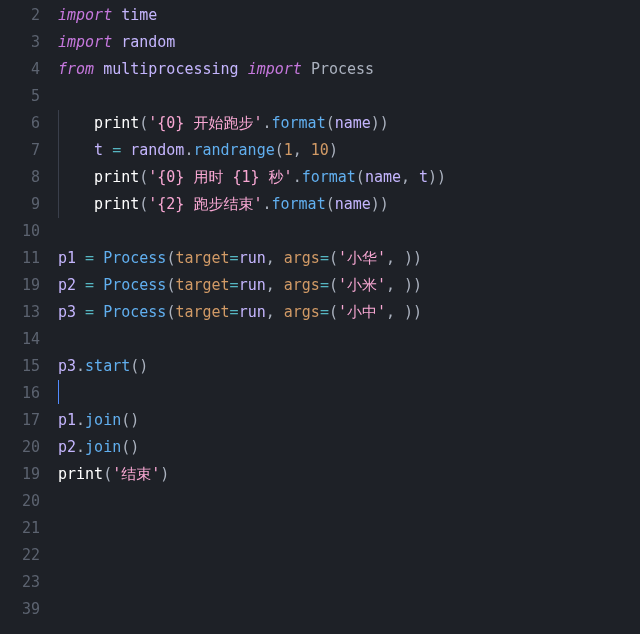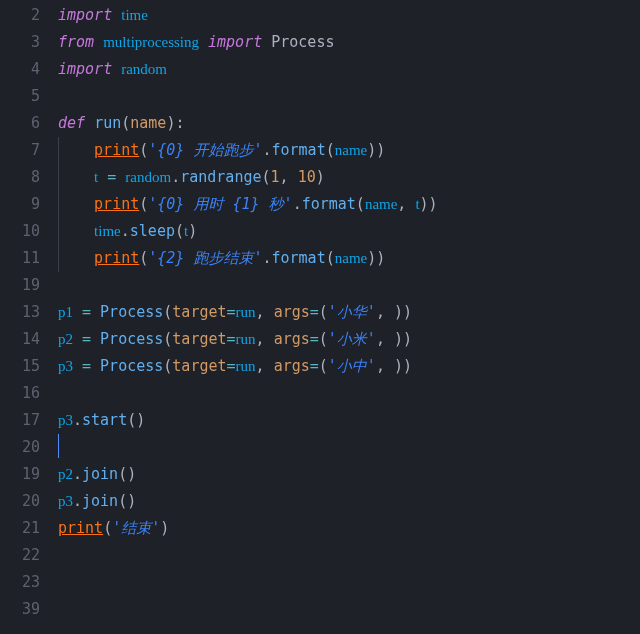--- a/index.html
+++ b/index.html
@@ -45,31 +45,31 @@
     margin-right: 7px;
     vertical-align: top;
   }
   .cursor-line {
     position: absolute;
     width: 1px;
     height: 24px;
     background: #528bff;
   }
   .tok-kw     { color: #c678dd; font-style: italic; }
-  .tok-mod    { color: #0ea5e9; font-family: Liberation Serif, serif; }
+  .tok-mod    { color: #c4b5fd; }
   .tok-modimp { color: #abb2bf; }
   .tok-def    { color: #61afef; }
   .tok-fn     { color: #61afef; }
   .tok-param  { color: #d19a66; }
   .tok-op     { color: #56b6c2; }
   .tok-punc   { color: #abb2bf; }
-  .tok-str    { color: #3b82f6; font-style: italic; }
+  .tok-str    { color: #f9a8d4; }
   .tok-num    { color: #d19a66; }
   .tok-method { color: #61afef; text-align: center; }
-  .tok-builtin{ color: #f97316; text-decoration: underline; }
+  .tok-builtin{ color: #ffffff; }
 </style>
 </head>
 <body>
 
 <div class="editor">
   <div class="gutter">
     <div class="ln">2</div>
     <div class="ln">3</div>
     <div class="ln">4</div>
     <div class="ln">5</div>
@@ -91,55 +91,53 @@
     <div class="ln">21</div>
     <div class="ln">22</div>
     <div class="ln">23</div>
     <div class="ln">39</div>
   </div>
 
   <div class="code">
 
     <div class="line"><span class="tok-kw">import</span> <span class="tok-mod">time</span></div>
 
+    <div class="line"><span class="tok-kw">import</span> <span class="tok-mod">random</span></div>
+
     <div class="line"><span class="tok-kw">from</span> <span class="tok-mod">multiprocessing</span> <span class="tok-kw">import</span> <span class="tok-modimp">Process</span></div>
-
-    <div class="line"><span class="tok-kw">import</span> <span class="tok-mod">random</span></div>
 
     <div class="line"></div>
 
-    <div class="line"><span class="tok-kw">def</span> <span class="tok-def">run</span><span class="tok-punc">(</span><span class="tok-param">name</span><span class="tok-punc">):</span></div>
 
     <div class="line"><span class="indent-guide"></span>   <span class="tok-builtin">print</span><span class="tok-punc">(</span><span class="tok-str">'{0} 开始跑步'</span><span class="tok-punc">.</span><span class="tok-method">format</span><span class="tok-punc">(</span><span class="tok-mod">name</span><span class="tok-punc">))</span></div>
 
     <div class="line"><span class="indent-guide"></span>   <span class="tok-mod">t</span> <span class="tok-op">=</span> <span class="tok-mod">random</span><span class="tok-punc">.</span><span class="tok-method">randrange</span><span class="tok-punc">(</span><span class="tok-num">1</span><span class="tok-punc">, </span><span class="tok-num">10</span><span class="tok-punc">)</span></div>
 
     <div class="line"><span class="indent-guide"></span>   <span class="tok-builtin">print</span><span class="tok-punc">(</span><span class="tok-str">'{0} 用时 {1} 秒'</span><span class="tok-punc">.</span><span class="tok-method">format</span><span class="tok-punc">(</span><span class="tok-mod">name</span><span class="tok-punc">, </span><span class="tok-mod">t</span><span class="tok-punc">))</span></div>
 
-    <div class="line"><span class="indent-guide"></span>   <span class="tok-mod">time</span><span class="tok-punc">.</span><span class="tok-method">sleep</span><span class="tok-punc">(</span><span class="tok-mod">t</span><span class="tok-punc">)</span></div>
 
     <div class="line"><span class="indent-guide"></span>   <span class="tok-builtin">print</span><span class="tok-punc">(</span><span class="tok-str">'{2} 跑步结束'</span><span class="tok-punc">.</span><span class="tok-method">format</span><span class="tok-punc">(</span><span class="tok-mod">name</span><span class="tok-punc">))</span></div>
 
     <div class="line"></div>
 
     <div class="line"><span class="tok-mod">p1</span> <span class="tok-op">=</span> <span class="tok-fn">Process</span><span class="tok-punc">(</span><span class="tok-param">target</span><span class="tok-op">=</span><span class="tok-mod">run</span><span class="tok-punc">, </span><span class="tok-param">args</span><span class="tok-op">=</span><span class="tok-punc">(</span><span class="tok-str">'小华'</span><span class="tok-punc">, ))</span></div>
 
     <div class="line"><span class="tok-mod">p2</span> <span class="tok-op">=</span> <span class="tok-fn">Process</span><span class="tok-punc">(</span><span class="tok-param">target</span><span class="tok-op">=</span><span class="tok-mod">run</span><span class="tok-punc">, </span><span class="tok-param">args</span><span class="tok-op">=</span><span class="tok-punc">(</span><span class="tok-str">'小米'</span><span class="tok-punc">, ))</span></div>
 
     <div class="line"><span class="tok-mod">p3</span> <span class="tok-op">=</span> <span class="tok-fn">Process</span><span class="tok-punc">(</span><span class="tok-param">target</span><span class="tok-op">=</span><span class="tok-mod">run</span><span class="tok-punc">, </span><span class="tok-param">args</span><span class="tok-op">=</span><span class="tok-punc">(</span><span class="tok-str">'小中'</span><span class="tok-punc">, ))</span></div>
 
     <div class="line"></div>
 
 
 
     <div class="line"><span class="tok-mod">p3</span><span class="tok-punc">.</span><span class="tok-method">start</span><span class="tok-punc">()</span></div>
 
     <div class="line"><span class="cursor-line"></span></div>
 
+    <div class="line"><span class="tok-mod">p1</span><span class="tok-punc">.</span><span class="tok-method">join</span><span class="tok-punc">()</span></div>
 
     <div class="line"><span class="tok-mod">p2</span><span class="tok-punc">.</span><span class="tok-method">join</span><span class="tok-punc">()</span></div>
 
-    <div class="line"><span class="tok-mod">p3</span><span class="tok-punc">.</span><span class="tok-method">join</span><span class="tok-punc">()</span></div>
 
     <div class="line"><span class="tok-builtin">print</span><span class="tok-punc">(</span><span class="tok-str">'结束'</span><span class="tok-punc">)</span></div>
 
   </div>
 </div>
 
 </body></html>

